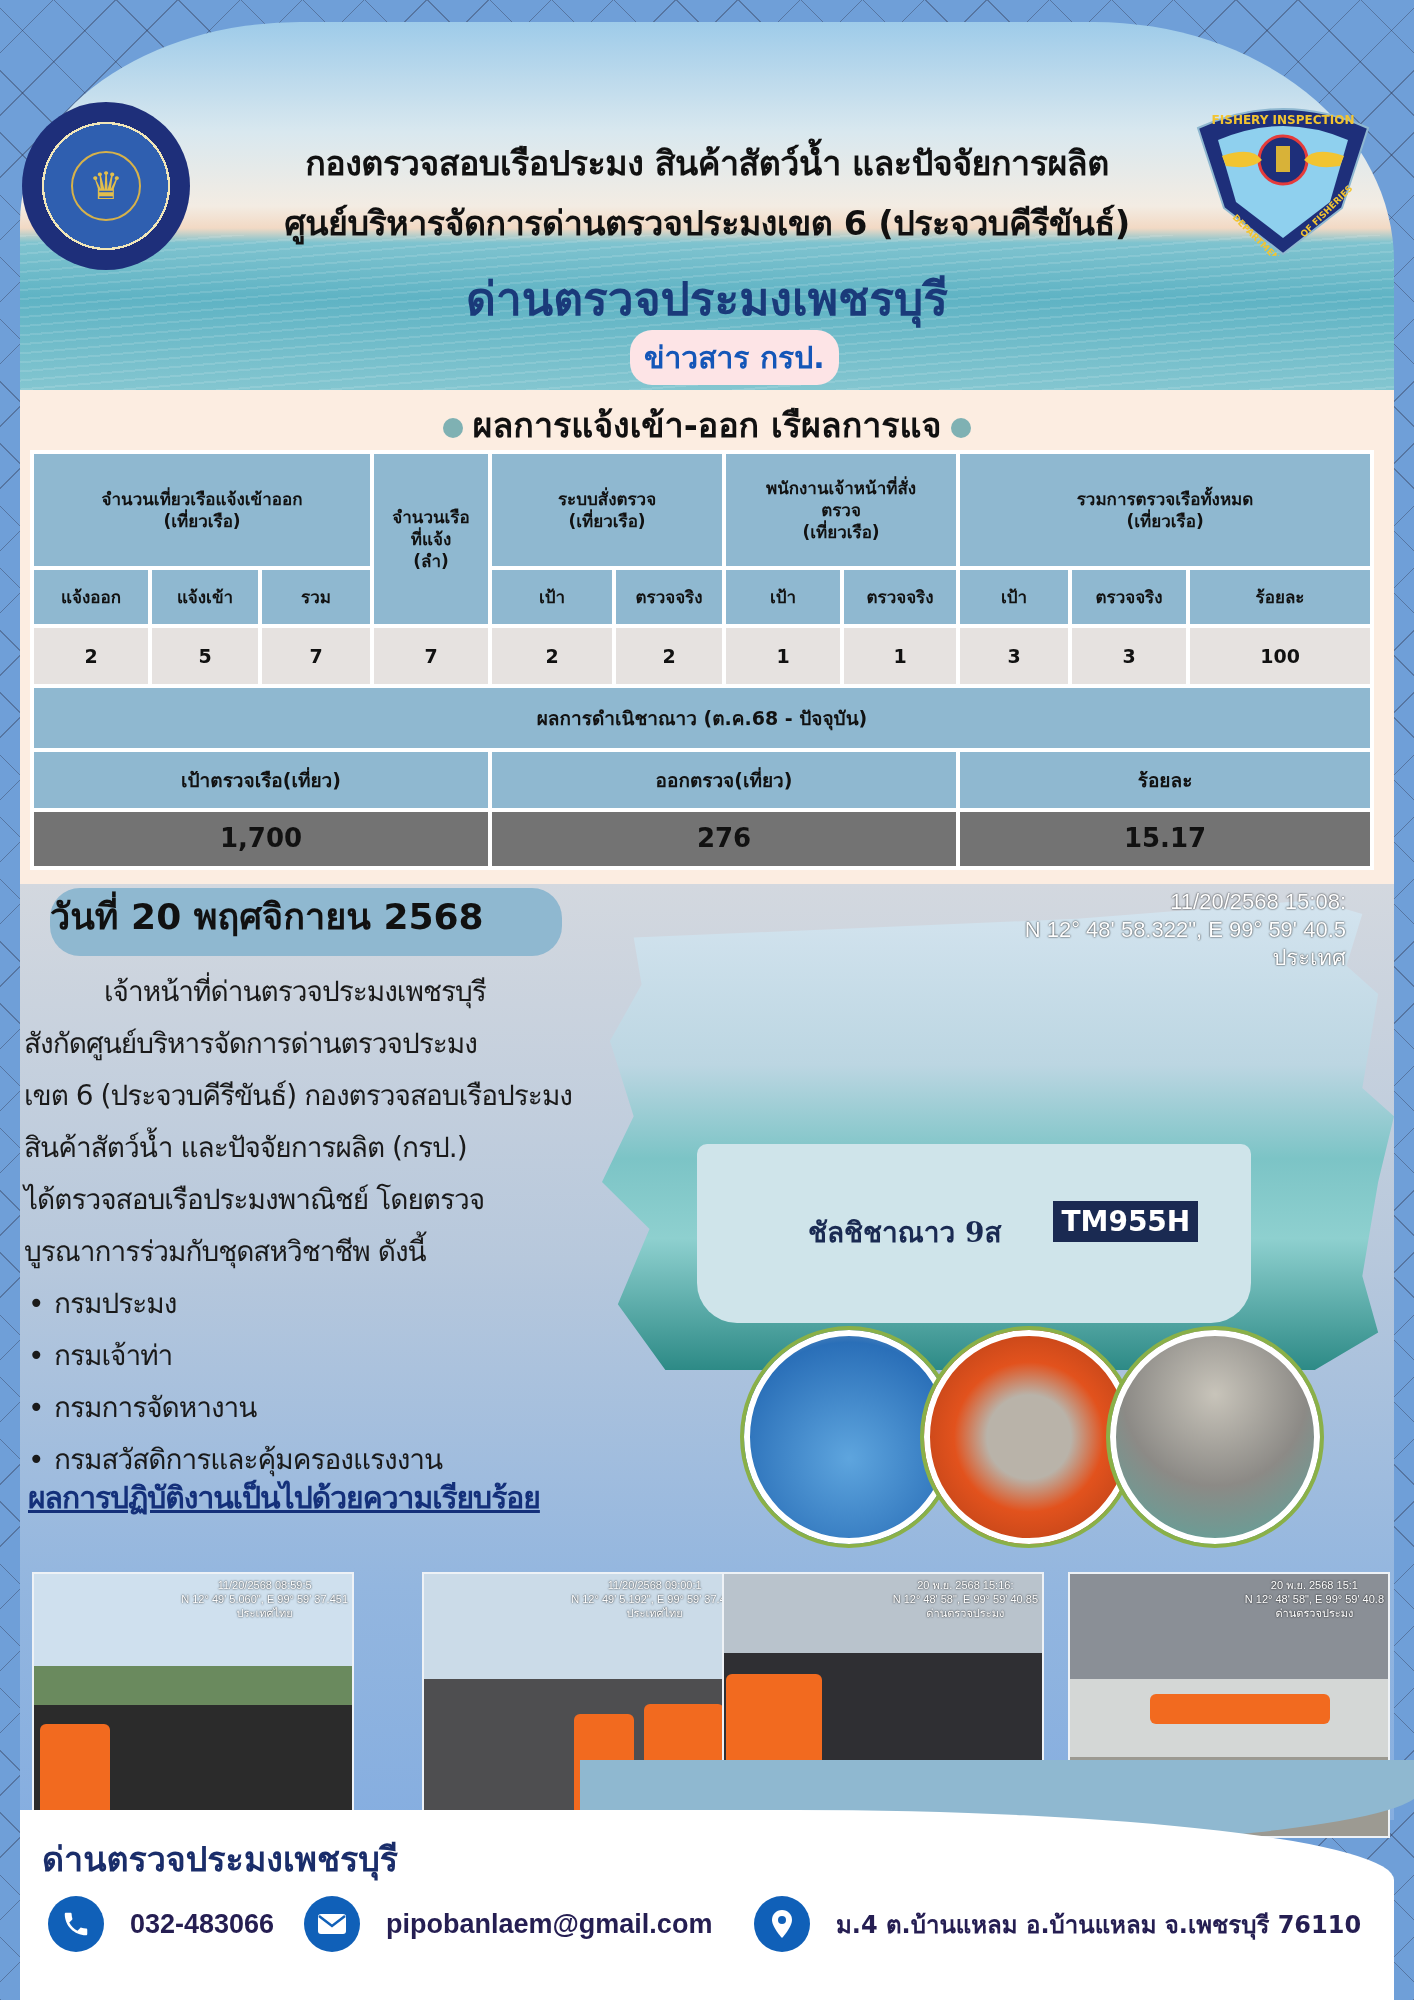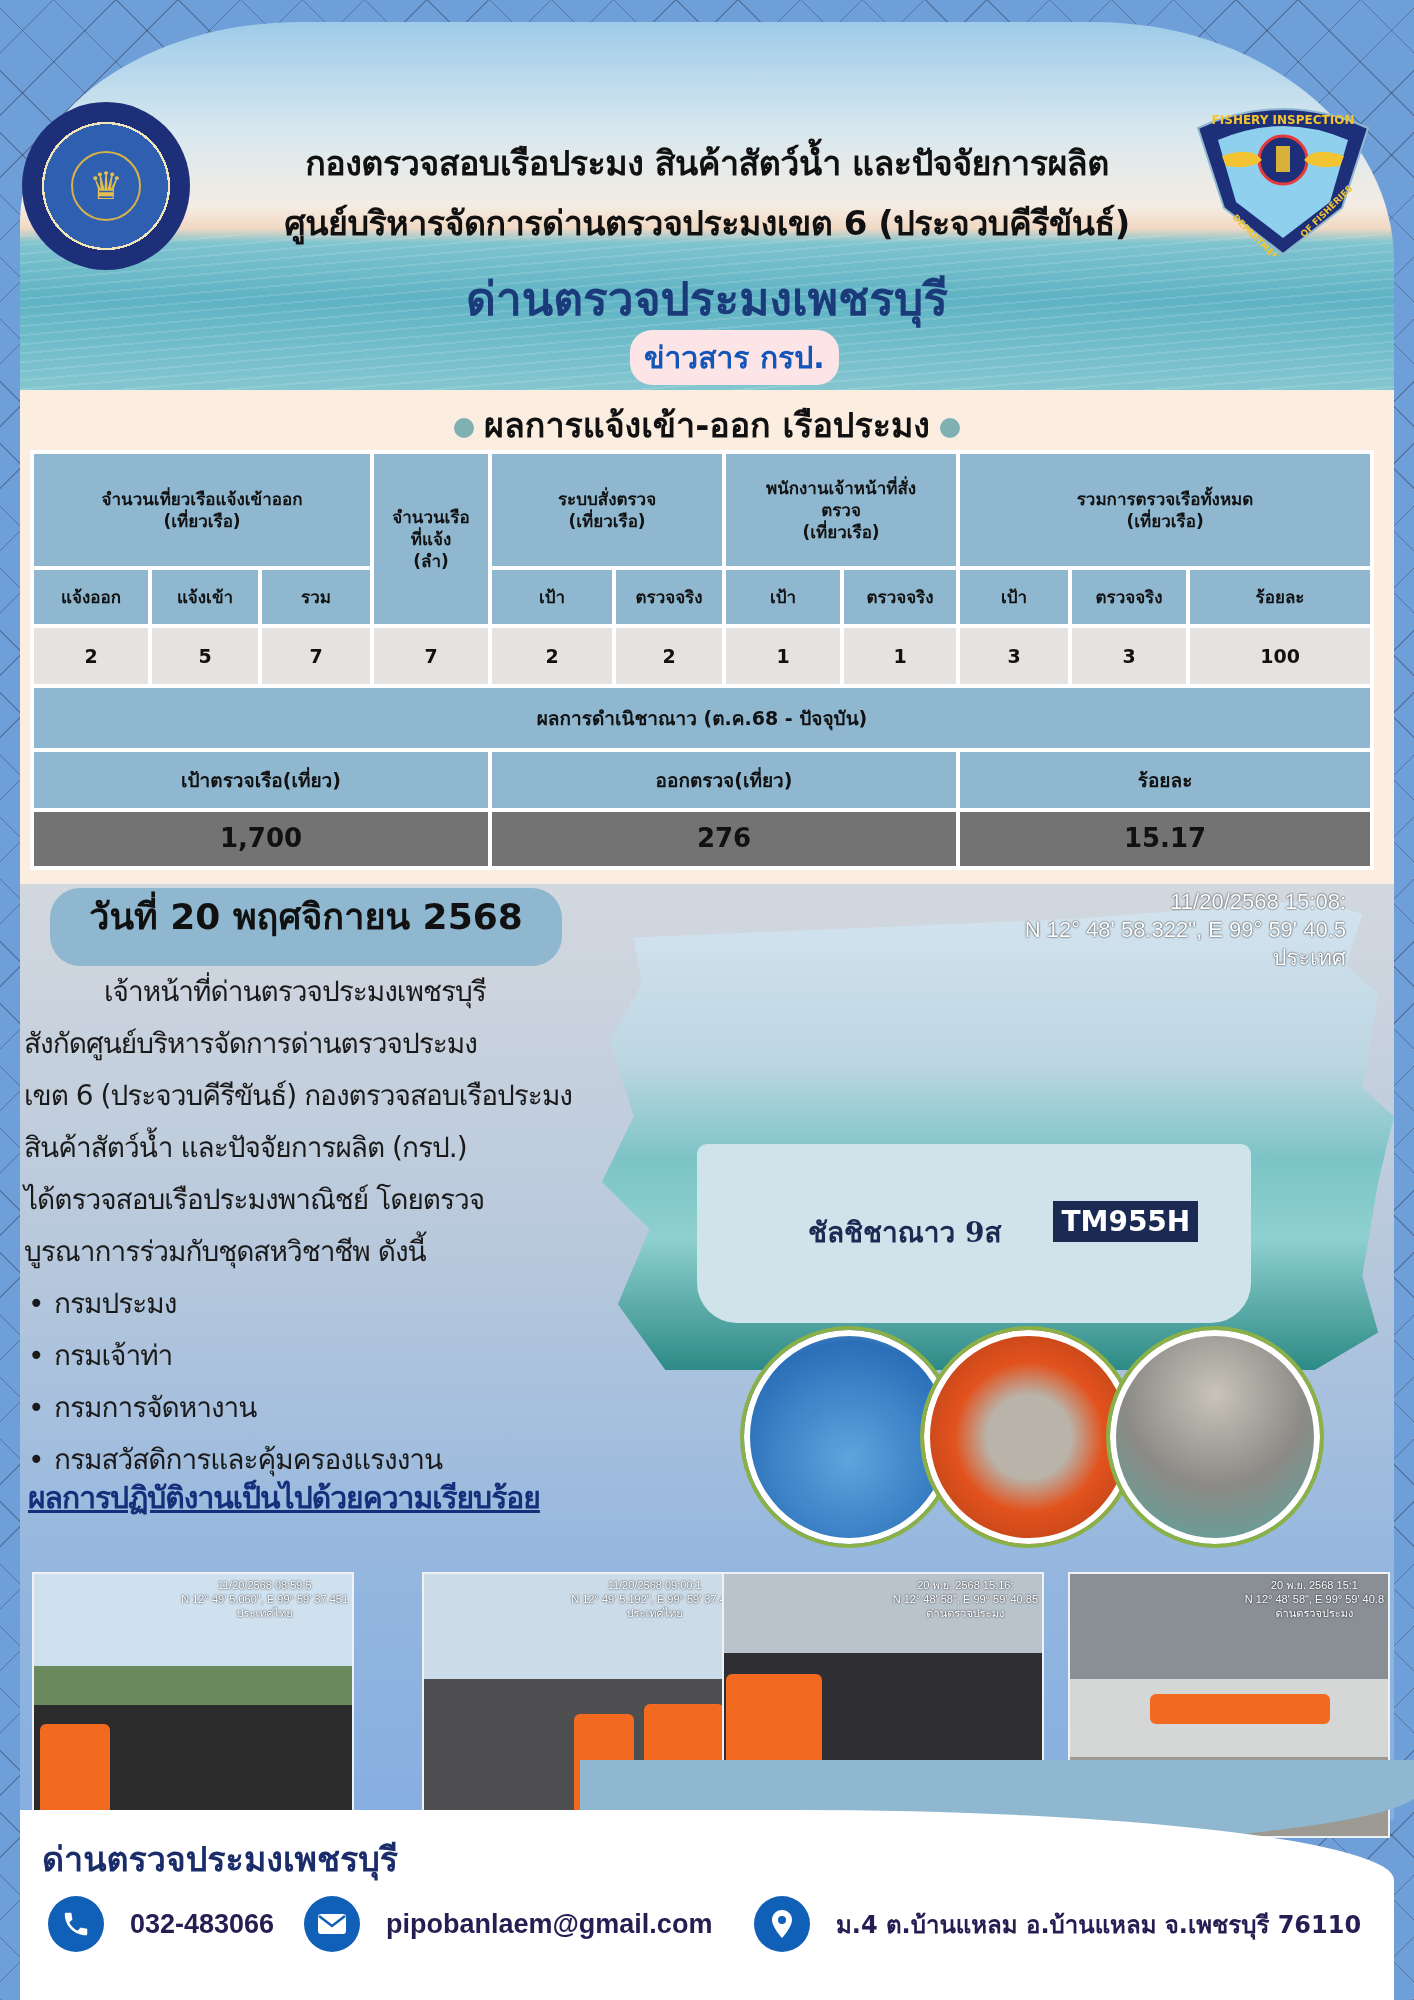--- a/index.html
+++ b/index.html
@@ -81,22 +81,22 @@
     }
     table.stats td.h { background: #8fb8d0; }
     table.stats td.v { background: #e6e2e0; font-size: 19px; }
     table.stats td.v2 { background: #737373; font-size: 26px; }
     
     .lower {
       position: absolute; left: 0; top: 884px; width: 1374px; height: 936px;
       background: linear-gradient(180deg, #d3d8df 0%, #b7c8dc 40%, #93b6df 75%, #86aee0 100%);
     }
     .date-pill {
-      position: absolute; left: 30px; top: 4px; width: 512px; height: 78px;
-      background: #8fb8d0; border-radius: 30px; text-align: center; line-height: 78px;
+      position: absolute; left: 30px; top: 4px; width: 512px; height: 68px;
+      background: #8fb8d0; border-radius: 30px; text-align: left; line-height: 78px;
       font: bold 36px "DejaVu Sans", sans-serif; color: #111;
     }
     .body-text {
       position: absolute; left: 4px; top: 82px; width: 590px;
       font: 28px "DejaVu Sans", sans-serif; color: #1a1a1a; line-height: 52px; letter-spacing: -1px;
     }
     .body-text p { white-space: nowrap; }
     .body-text .indent { padding-left: 80px; }
     .agency-list { list-style: none; margin-top: 0; }
     .agency-list li { padding-left: 30px; position: relative; white-space: nowrap; }
@@ -195,21 +195,21 @@
     <text x="112" y="140" fill="#f2c431" font-family="DejaVu Sans, sans-serif" font-weight="bold" font-size="9" transform="rotate(-45 112 140)">OF FISHERIES</text>
   </svg>
 
   <div class="hdr-line1">กองตรวจสอบเรือประมง สินค้าสัตว์น้ำ และปัจจัยการผลิต</div>
   <div class="hdr-line2">ศูนย์บริหารจัดการด่านตรวจประมงเขต 6 (ประจวบคีรีขันธ์)</div>
   <div class="hdr-title">ด่านตรวจประมงเพชรบุรี</div>
   <div class="news-pill">ข่าวสาร กรป.</div>
 
   <div class="table-panel">
     <div class="section-title">
-      <span class="dot"></span><span>ผลการแจ้งเข้า-ออก เรือประมง</span><span class="dot"></span>
+      <span class="dot"></span><span>ผลการแจ้งเข้า-ออก เรืผลการแจ</span><span class="dot"></span>
     </div>
 
     <table class="stats">
       <colgroup>
         <col style="width:118px">
           <col style="width:110px">
           <col style="width:112px">
         <col style="width:118px">
         <col style="width:124px">
           <col style="width:110px">

